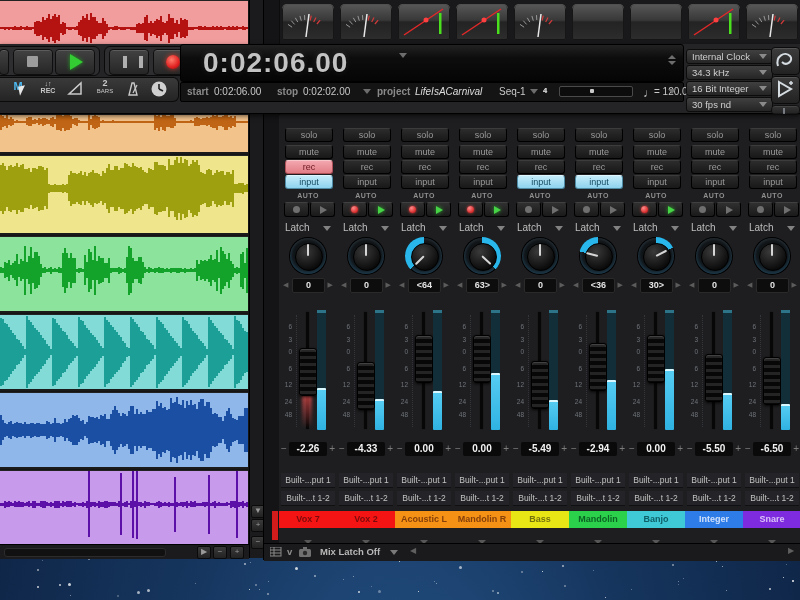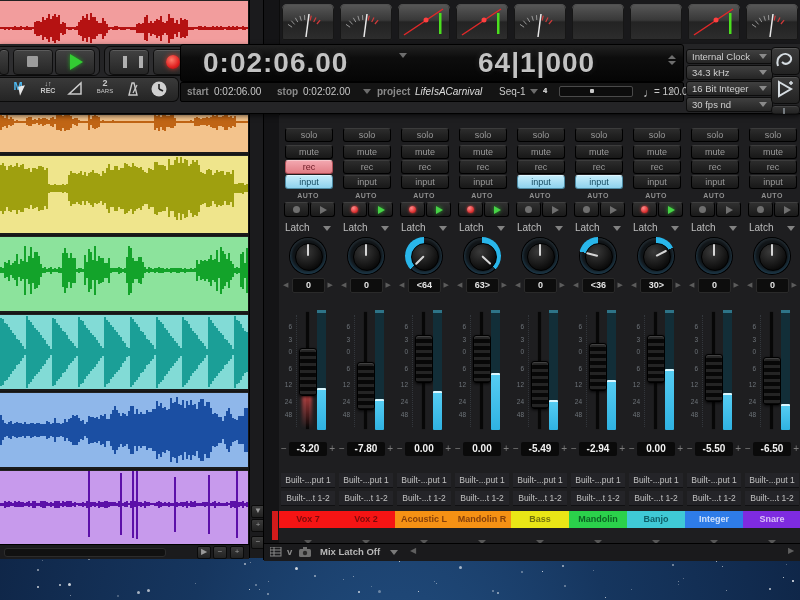--- a/index.html
+++ b/index.html
@@ -1207,21 +1207,21 @@
           <div class="scale-dots"></div>
           <div class="rail"></div>
           <div class="glow" style="top:277px;height:36px;"></div>
           <div class="handle" style="top:233px;"></div>
           <div class="meter">
           <div style="position:absolute;left:0;top:0;width:9px;height:3px;background:#2e7488;"></div>
           <div class="meter-fill" style="height:42px;"></div>
         </div>
           <div class="dbrow">
           <span class="pm" style="left:2px;">−</span>
-          <span class="dbbox">-3.20</span>
+          <span class="dbbox">-2.26</span>
           <span class="pm" style="right:2px;">+</span>
         </div>
           <div class="outrow" style="top:358px;">Built-...put 1</div>
           <div class="outrow" style="top:376px;">Built-...t 1-2</div>
           <div class="namecell" style="background:#f51414;color:#7d0a0a;">Vox 7</div>
           <div class="trirow"><span class="tri"></span></div>
         </div>
         <div class="strip" style="left: 58px;">
           <div class="sbtn " style="top:13px;">solo</div>
           <div class="sbtn " style="top:30px;">mute</div>
@@ -1254,21 +1254,21 @@
           <span class="scale-mark" style="top:296px;">48</span>
           <div class="scale-dots"></div>
           <div class="rail"></div>
           <div class="handle" style="top:247px;"></div>
           <div class="meter">
           <div style="position:absolute;left:0;top:0;width:9px;height:3px;background:#2e7488;"></div>
           <div class="meter-fill" style="height:31px;"></div>
         </div>
           <div class="dbrow">
           <span class="pm" style="left:2px;">−</span>
-          <span class="dbbox">-7.80</span>
+          <span class="dbbox">-4.33</span>
           <span class="pm" style="right:2px;">+</span>
         </div>
           <div class="outrow" style="top:358px;">Built-...put 1</div>
           <div class="outrow" style="top:376px;">Built-...t 1-2</div>
           <div class="namecell" style="background:#f51414;color:#7d0a0a;">Vox 2</div>
           <div class="trirow"><span class="tri"></span></div>
         </div>
         <div class="strip" style="left: 116px;">
           <div class="sbtn " style="top:13px;">solo</div>
           <div class="sbtn " style="top:30px;">mute</div>
@@ -1662,21 +1662,20 @@
       <svg class="tool" style="left:150px;" width="18" height="18">
         <circle cx="9" cy="9" r="7.5" fill="#d0d0d0"></circle>
           <line x1="9" y1="9" x2="9" y2="4" stroke="#222" stroke-width="1.6"></line>
           <line x1="9" y1="9" x2="13" y2="11" stroke="#222" stroke-width="1.6"></line>
       </svg>
     </div>
 
     <div id="timebox">
       <div class="bigtime" style="left:22px;">0:02:06.00</div>
       <div class="smalltri" style="left:218px;top:8px;"></div>
-      <div class="bigtime" style="left:297px;">64|1|000</div>
       <div class="updown" style="position:absolute;left:487px;top:10px;">
           <i class="u"></i>
           <i class="d"></i>
         </div>
     </div>
 
     <div id="infobar">
       <span class="lab" style="left:6px;">start</span>
       <span style="left:33px;">0:02:06.00</span>
       <span class="lab" style="left:96px;">stop</span>

